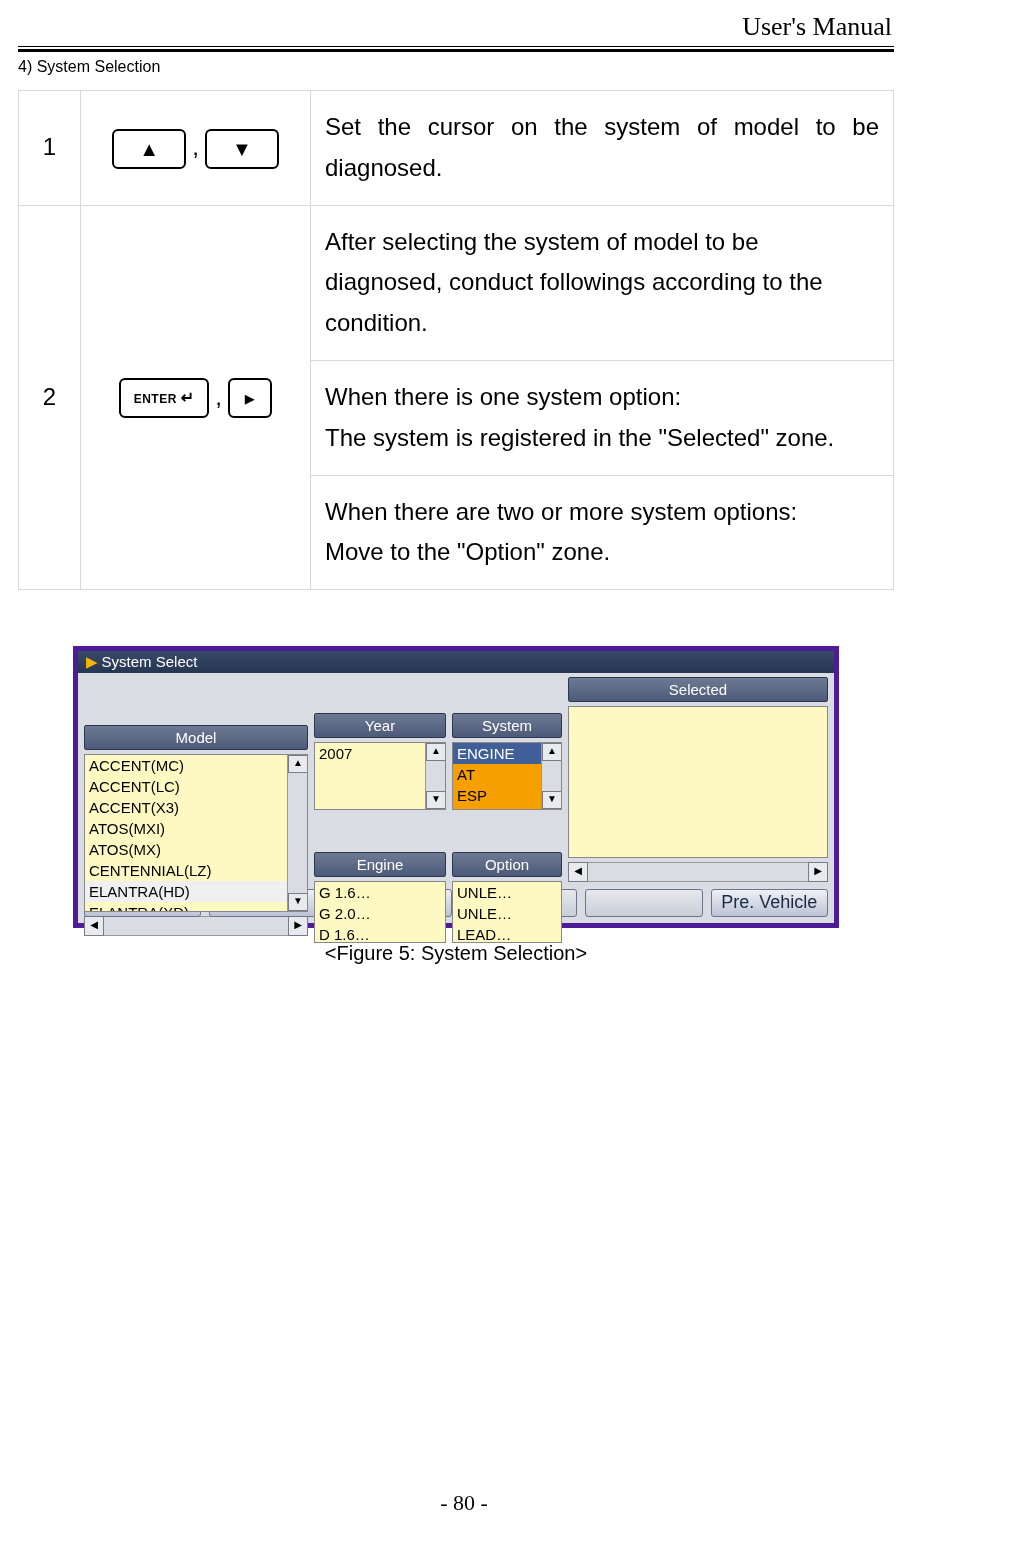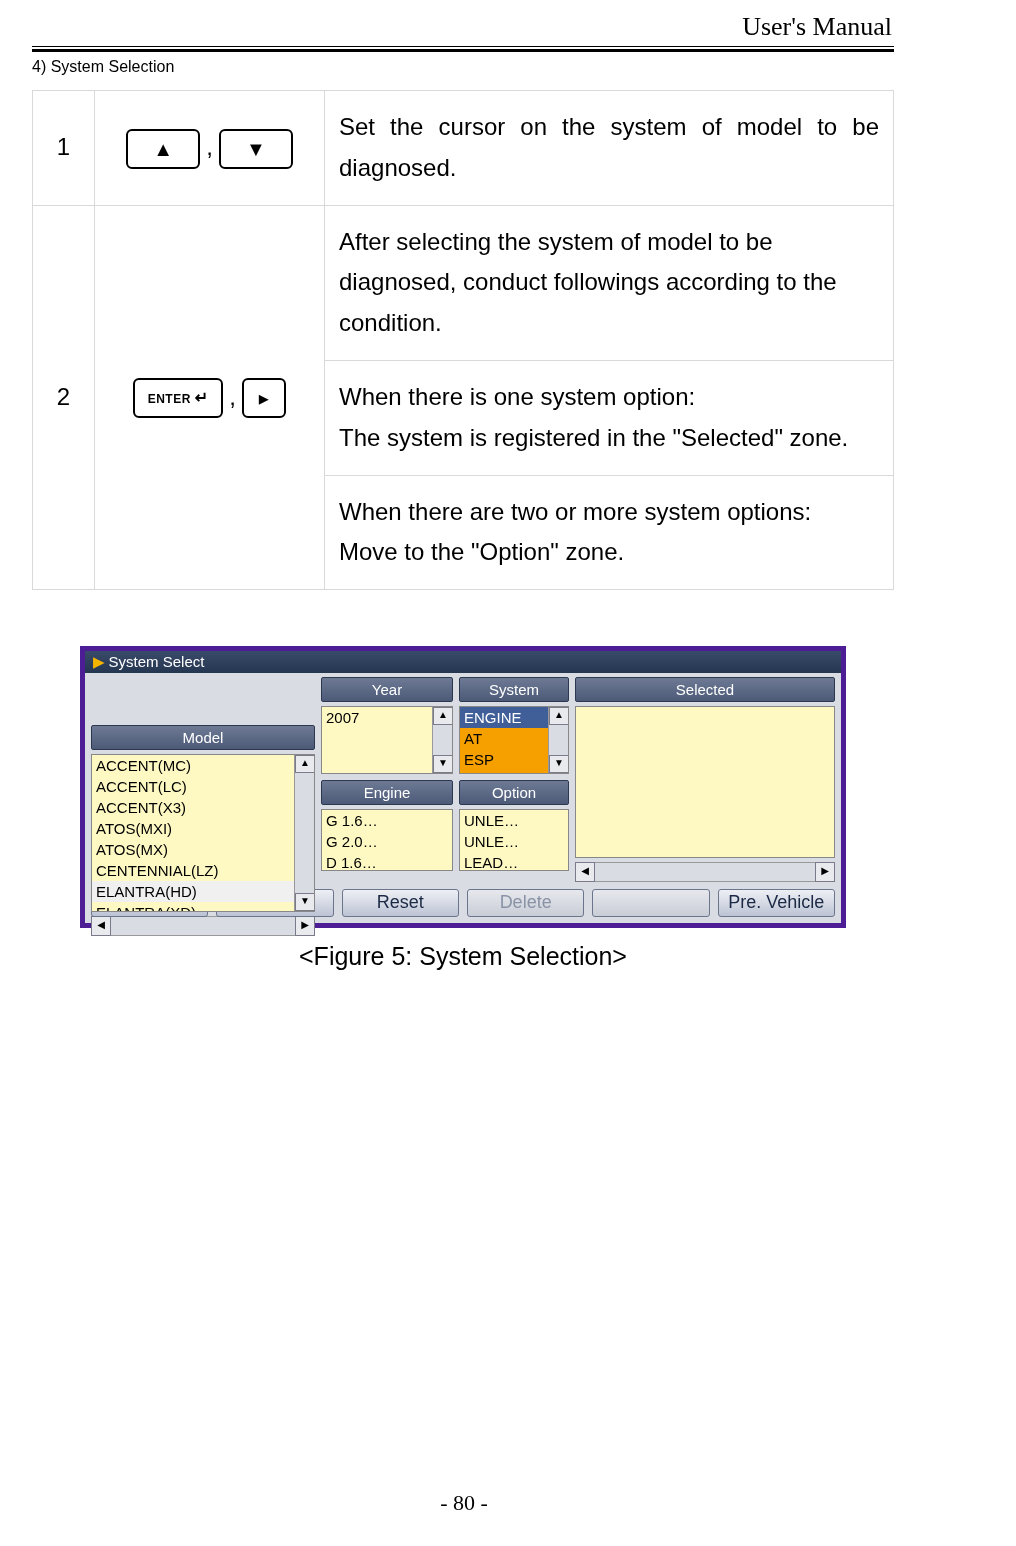--- a/index.html
+++ b/index.html
@@ -6,21 +6,21 @@
   body {
     margin: 0;
     padding: 0;
     font-family: Arial, "Helvetica Neue", sans-serif;
     background: #fff;
     color: #000;
     width: 1016px;
   }
   .page {
     width: 912px;
-    padding: 12px 18px 0 32px;
+    padding: 12px 18px 0 18px;
     position: relative;
     height: 1546px;
   }
   .header-line {
     text-align: right;
     font-family: "Times New Roman", serif;
     font-size: 26px;
     padding: 0 2px 4px 0;
   }
   .hr-thin { border: none; border-top: 1px solid #000; margin: 0; }
@@ -163,34 +163,34 @@
     color: #1b2944;
     padding: 2px 0 3px 0;
   }
   .ss-buttons .btn.disabled {
     color: #8a93a6;
     background: linear-gradient(#e6e8ed, #c9cdd6);
   }
 
   .figure-caption {
     text-align: center;
-    font-size: 25px;
+    font-size: 20px;
     margin-top: 14px;
   }
   .page-number {
     position: absolute;
     bottom: 30px;
     left: 16px; right: 0;
     text-align: center;
     font-family: "Times New Roman", serif;
     font-size: 22px;
   }
 
   .mid-col { display:flex; flex-direction:column; gap:6px; width: 248px; }
-  .mid-row { display:flex; gap:6px; }
+  .mid-row { display:flex; gap:6px;margin-top:36px; }
   .sel-scroll-row { display:flex; height:20px; }
   .sel-scroll-row .sbtn { width:20px; height:20px; background:#e8eaee; border:1px solid #7a7a8a; font-size:10px; line-height:16px; text-align:center; }
   .sel-scroll-row .track { flex:1; background:#d9dce3; border-top:1px solid #999; border-bottom:1px solid #999; }
 </style>
 </head>
 <body>
 
 <div class="page">
   <div class="header-line">User's Manual</div>
   <hr class="hr-thin">

